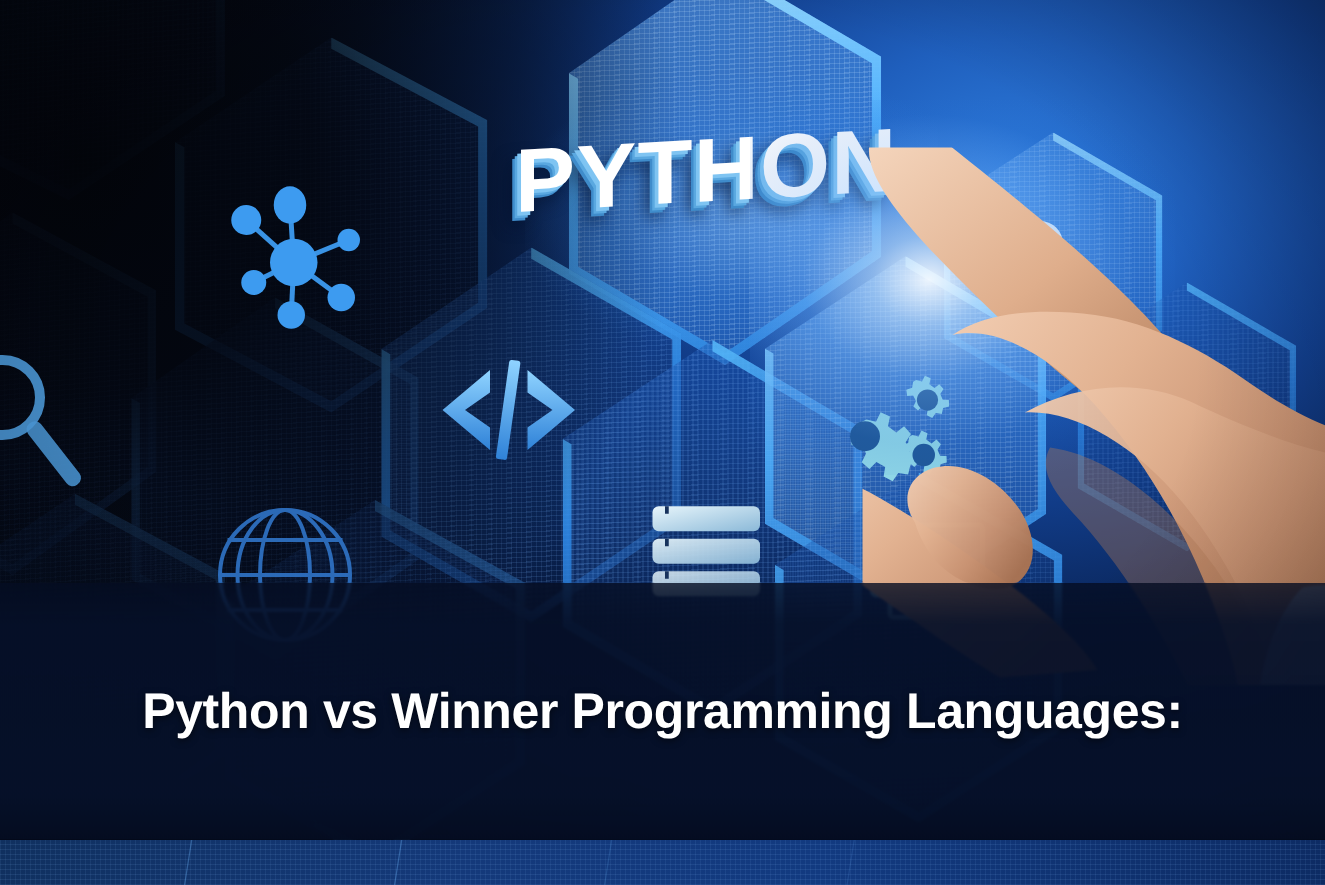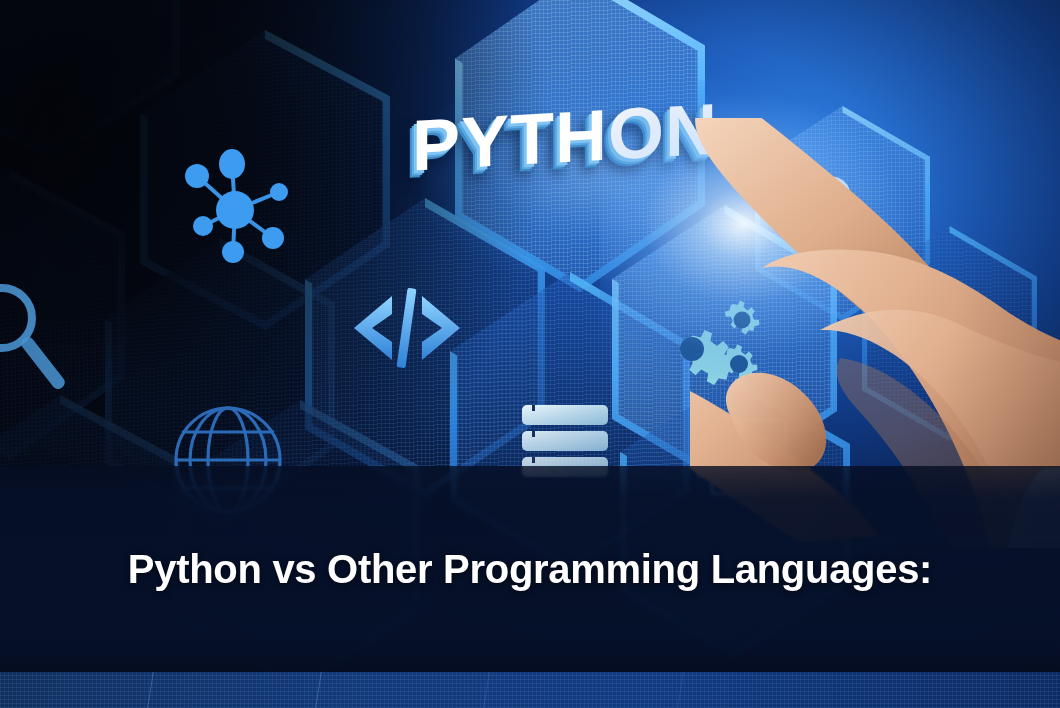--- a/index.html
+++ b/index.html
@@ -342,21 +342,21 @@
                C240 388 206 332 168 292 C154 276 140 258 150 240 Z" fill="#b07a58" opacity="0.38"></path>
 
       <path d="M352 352 C372 348 392 352 400 360 L400 430 L318 430 C322 402 334 370 352 352 Z" fill="url(#cuffg)" opacity="0.75"></path>
     </svg>
   </div>
 
   <div class="vignette"></div>
 
   <div id="title-overlay"></div>
   <div id="title-block">
-    <div id="title-line1">Python vs Other Programming Languages:</div>
+    <div id="title-line1">Python vs Winner Programming Languages:</div>
   </div>
 
   <div id="bottom-strip">
     <div class="dots"></div>
     <div class="strip-seam" style="left:150px; transform:skewX(-9deg);"></div>
     <div class="strip-seam" style="left:318px; transform:skewX(-9deg);"></div>
     <div class="strip-seam" style="left:486px; transform:skewX(-9deg); opacity:0.5;"></div>
     <div class="strip-seam" style="left:680px; transform:skewX(-9deg); opacity:0.4;"></div>
   </div>
 

